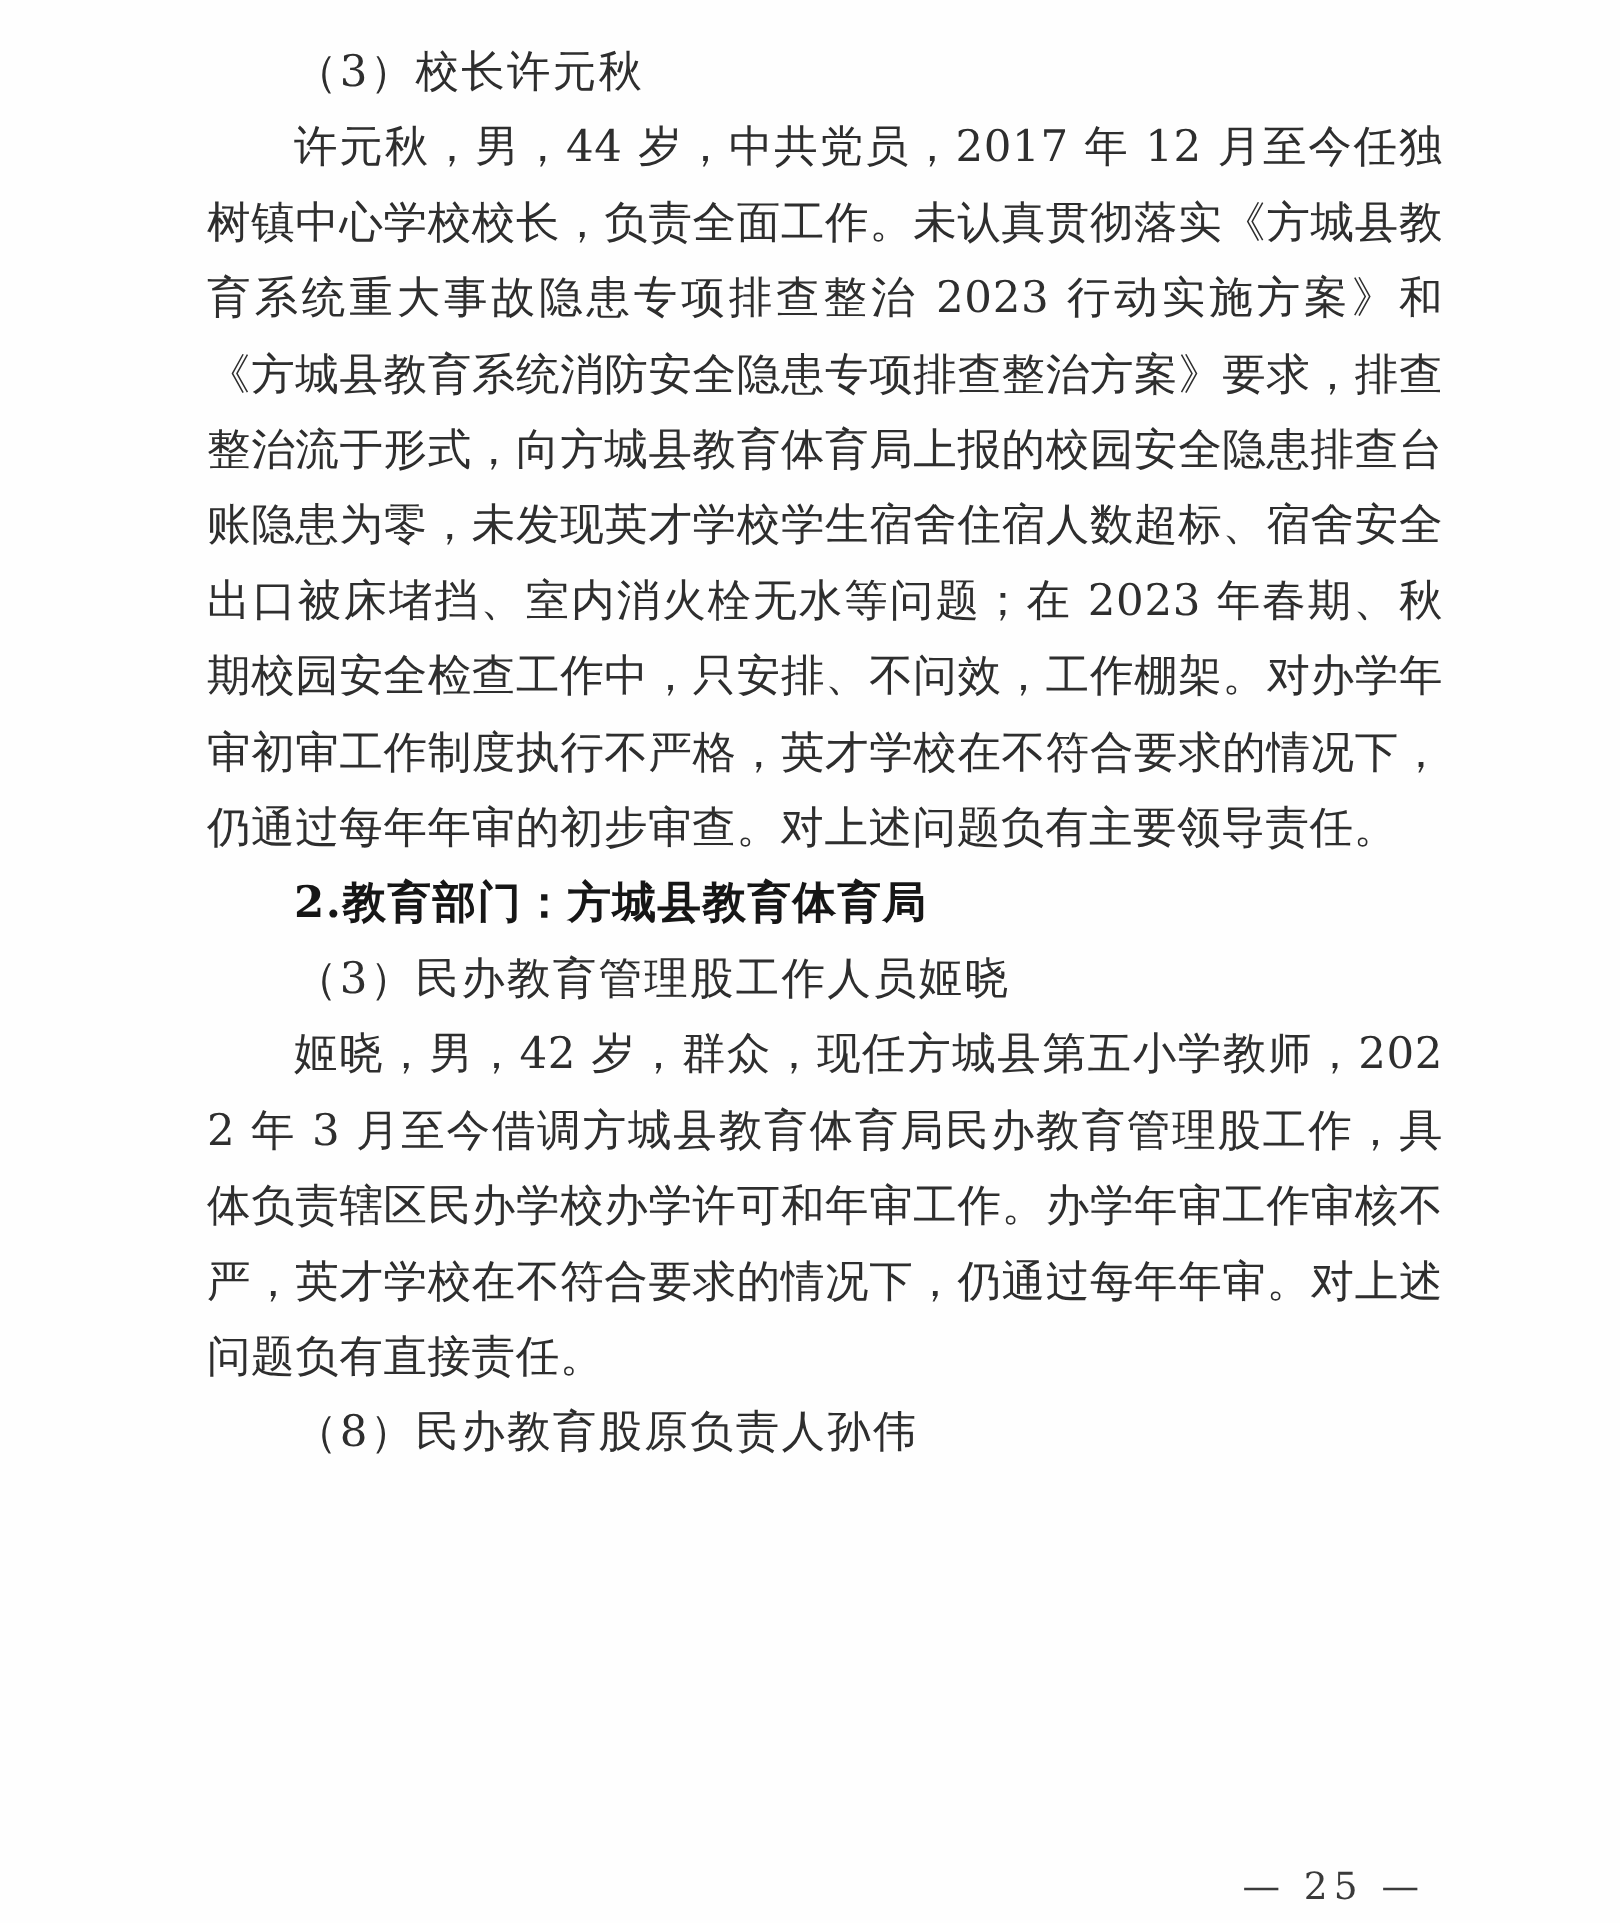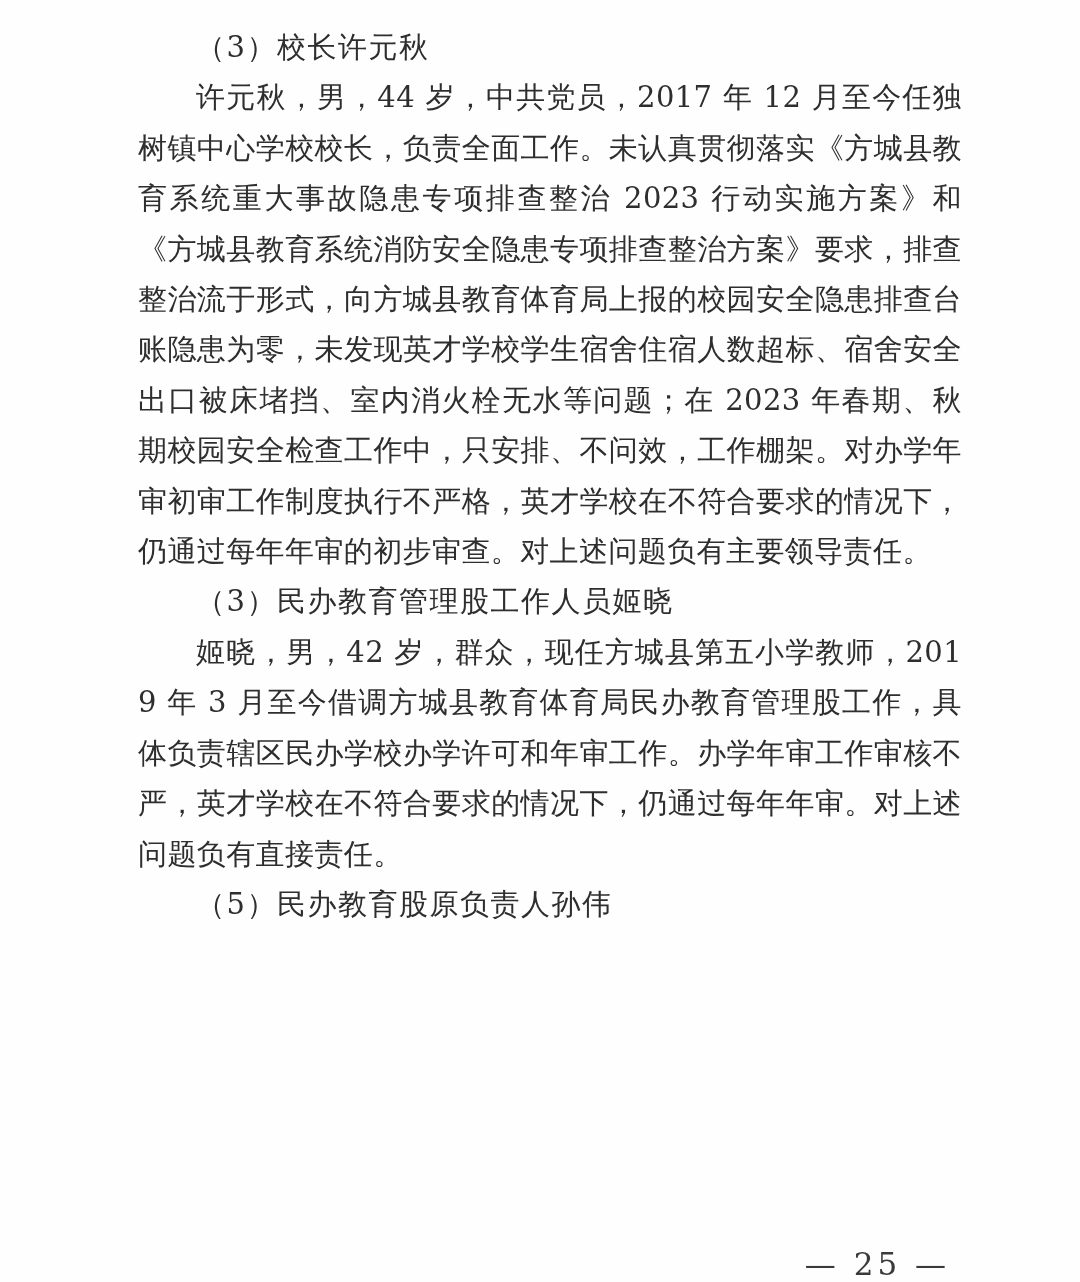--- a/index.html
+++ b/index.html
@@ -41,32 +41,33 @@
     font-weight: 700;
     color: #161616;
     letter-spacing: 1px;
   }
   .content p.subheading {
     letter-spacing: 1.5px;
   }
   .page-footer {
     position: absolute;
     right: 130px;
-    bottom: 0;
-    font-size: 31px;
+    bottom: 10px;
+    font-size: 25px;
     letter-spacing: 4px;
     color: #3a3a3a;
   }
 </style>
 </head>
 <body>
 
 <div class="page">
   <div class="content">
     <p class="subheading">（3）校长许元秋</p>
     <p class="body">许元秋，男，44 岁，中共党员，2017 年 12 月至今任独树镇中心学校校长，负责全面工作。未认真贯彻落实《方城县教育系统重大事故隐患专项排查整治 2023 行动实施方案》和《方城县教育系统消防安全隐患专项排查整治方案》要求，排查整治流于形式，向方城县教育体育局上报的校园安全隐患排查台账隐患为零，未发现英才学校学生宿舍住宿人数超标、宿舍安全出口被床堵挡、室内消火栓无水等问题；在 2023 年春期、秋期校园安全检查工作中，只安排、不问效，工作棚架。对办学年审初审工作制度执行不严格，英才学校在不符合要求的情况下，仍通过每年年审的初步审查。对上述问题负有主要领导责任。</p>
+    <p class="numbered-heading">2.教育部门：方城县教育体育局</p>
     <p class="subheading">（3）民办教育管理股工作人员姬晓</p>
-    <p class="body">姬晓，男，42 岁，群众，现任方城县第五小学教师，2019 年 3 月至今借调方城县教育体育局民办教育管理股工作，具体负责辖区民办学校办学许可和年审工作。办学年审工作审核不严，英才学校在不符合要求的情况下，仍通过每年年审。对上述问题负有直接责任。</p>
-    <p class="subheading">（5）民办教育股原负责人孙伟</p>
+    <p class="body">姬晓，男，42 岁，群众，现任方城县第五小学教师，2022 年 3 月至今借调方城县教育体育局民办教育管理股工作，具体负责辖区民办学校办学许可和年审工作。办学年审工作审核不严，英才学校在不符合要求的情况下，仍通过每年年审。对上述问题负有直接责任。</p>
+    <p class="subheading">（8）民办教育股原负责人孙伟</p>
   </div>
 
   <div class="page-footer">— 25 —</div>
 </div>
 
 </body></html>

